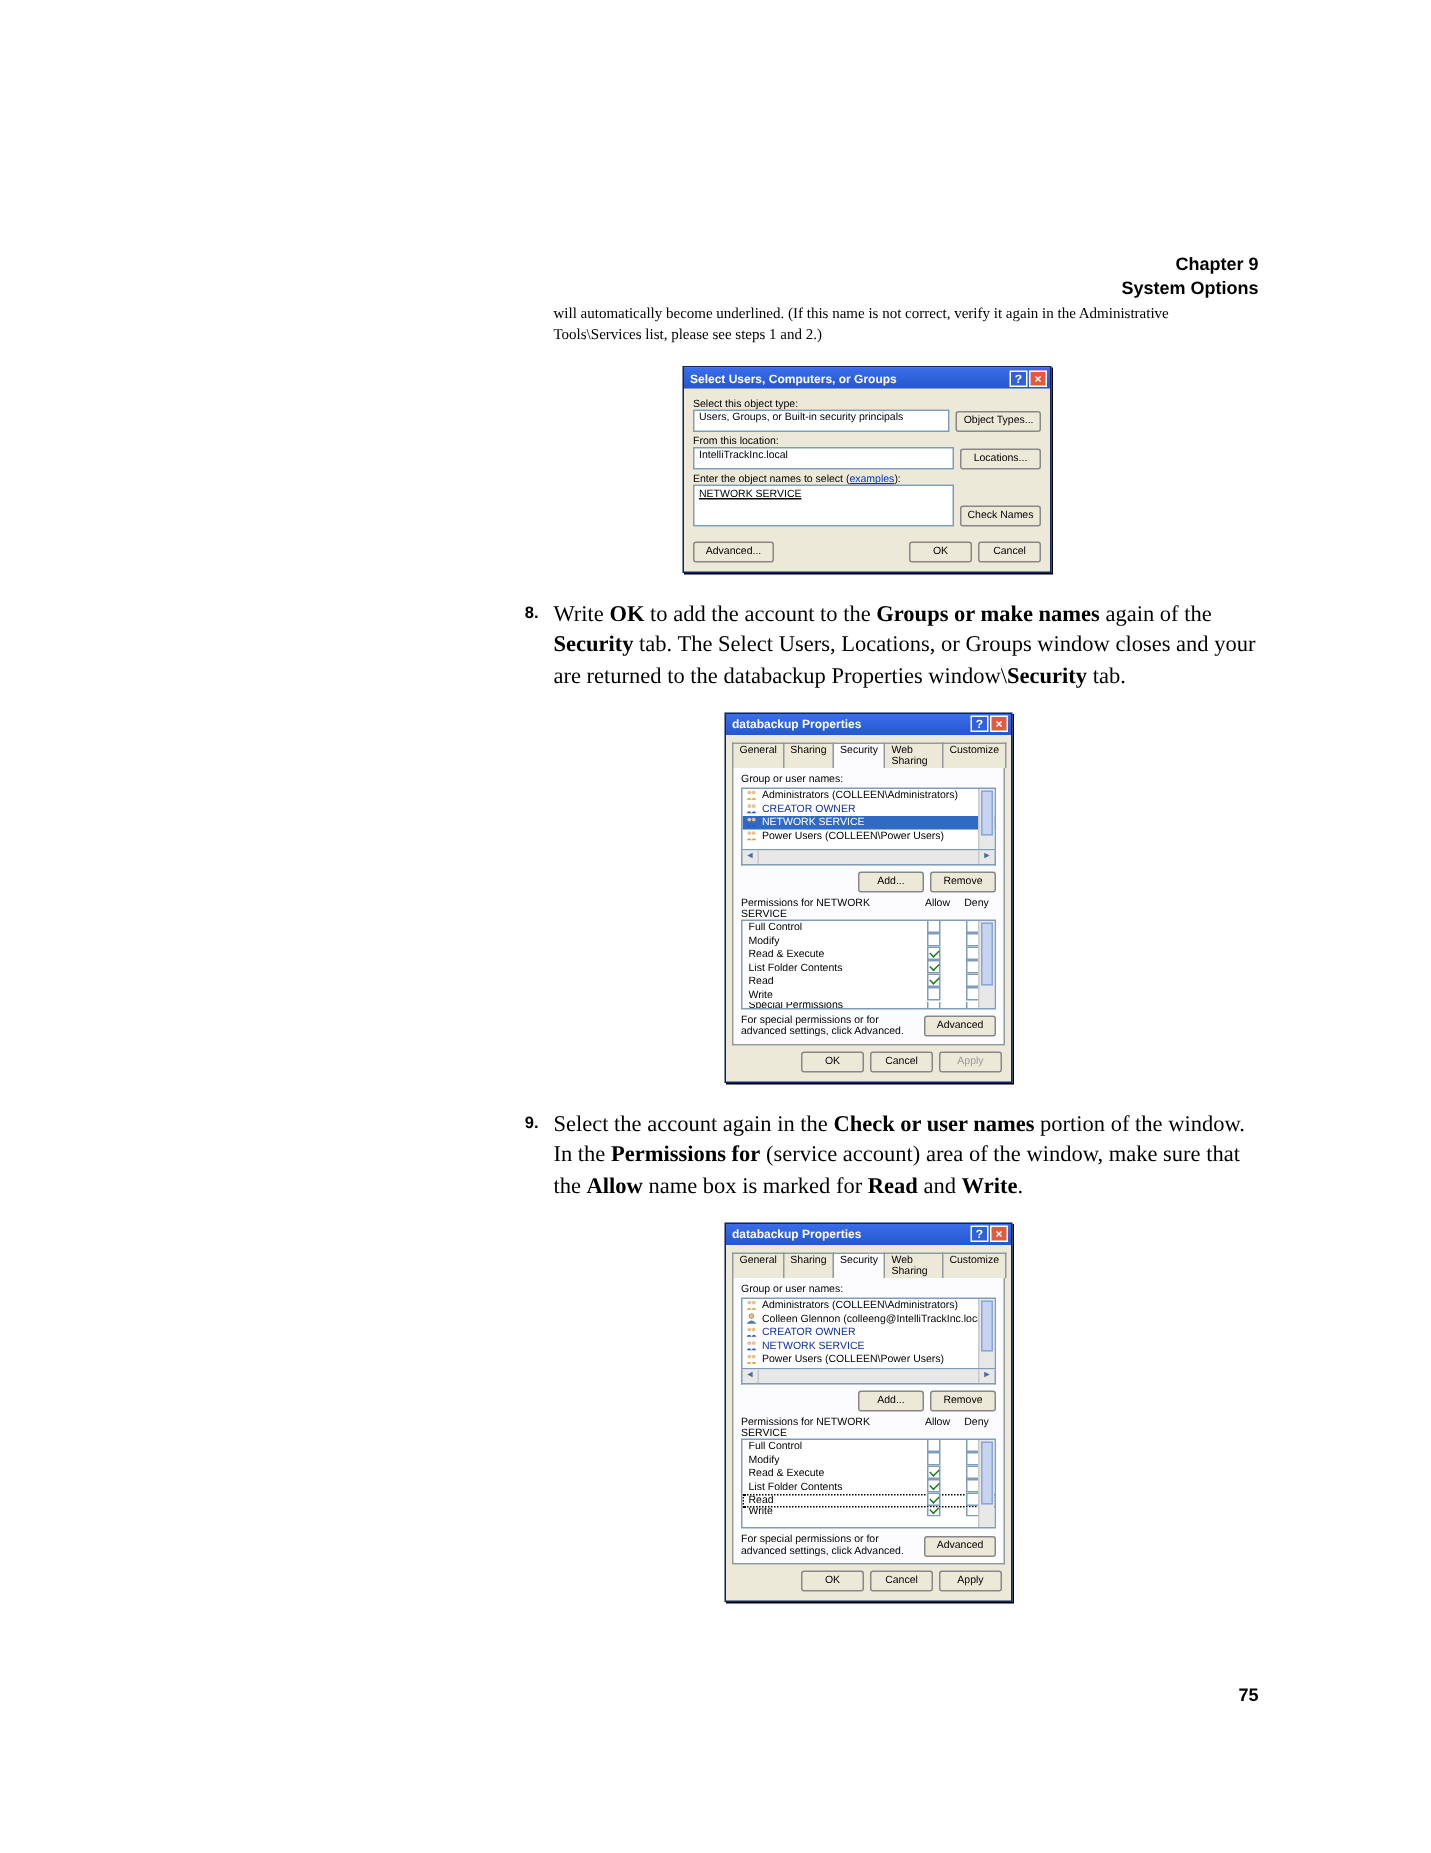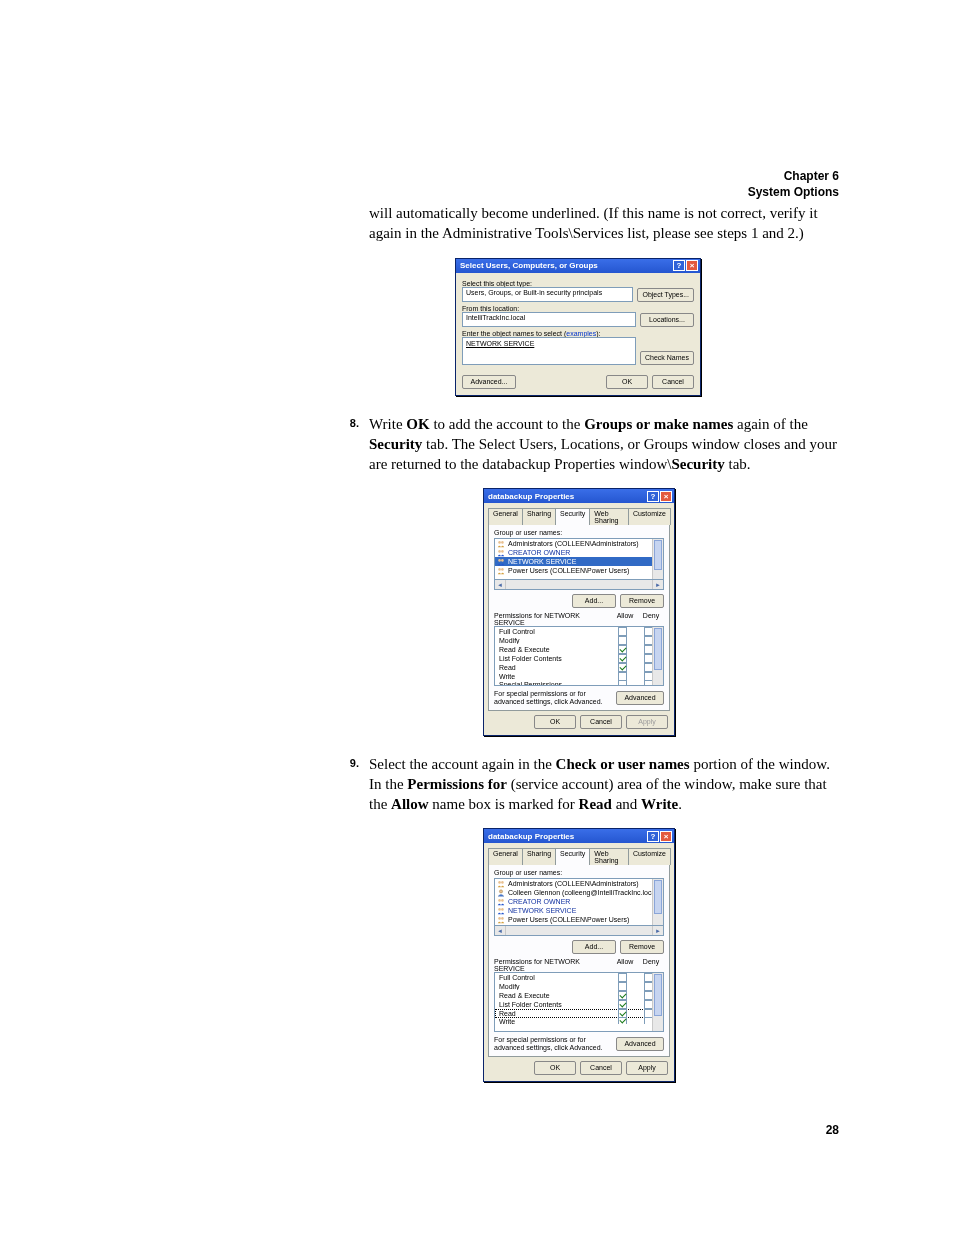--- a/index.html
+++ b/index.html
@@ -23,21 +23,21 @@
     text-align: right;
     font-family: Arial, Helvetica, sans-serif;
     font-size: 12px;
     font-weight: bold;
     line-height: 1.35;
   }
   .body-text {
     margin-top: 38px;
     margin-left: 254px;
     width: 470px;
-    font-size: 15px;
+    font-size: 10px;
     line-height: 1.35;
   }
   .step {
     margin-top: 18px;
     display: flex;
   }
   .step-num {
     width: 20px;
     text-align: right;
     font-family: Arial, Helvetica, sans-serif;
@@ -192,21 +192,21 @@
   .adv-row .txt { flex:1; line-height:1.1; }
   .dlg-btns { display:flex; justify-content:flex-end; gap:4px; padding:2px 6px 6px 0;}
   .btn.dis { color:#9a9a9a; }
 </style>
 </head>
 <body>
 
 <div class="page">
 
   <div class="hdr">
-    <div>Chapter 6</div>
+    <div>Chapter 9</div>
     <div>System Options</div>
   </div>
 
   <div class="body-text">will automatically become underlined. (If this name is not correct, verify it again in the Administrative Tools\Services list, please see steps 1 and 2.)</div>
 
   <div class="figure" style="width:244px; margin-left:340px;">
     <div class="dlg dlg1">
       <div class="titlebar">
         <span>Select Users, Computers, or Groups</span>
         <span class="spacer"></span>
@@ -519,14 +519,14 @@
           </div>
         </div>
         <div class="dlg-btns">
           <div class="btn" style="min-width:42px;">OK</div>
           <div class="btn" style="min-width:42px;">Cancel</div>
           <div class="btn" style="min-width:42px;">Apply</div>
         </div>
       </div>
     </div>
 
-  <div class="page-num">28</div>
+  <div class="page-num">75</div>
 </div>
 
 </body></html>

